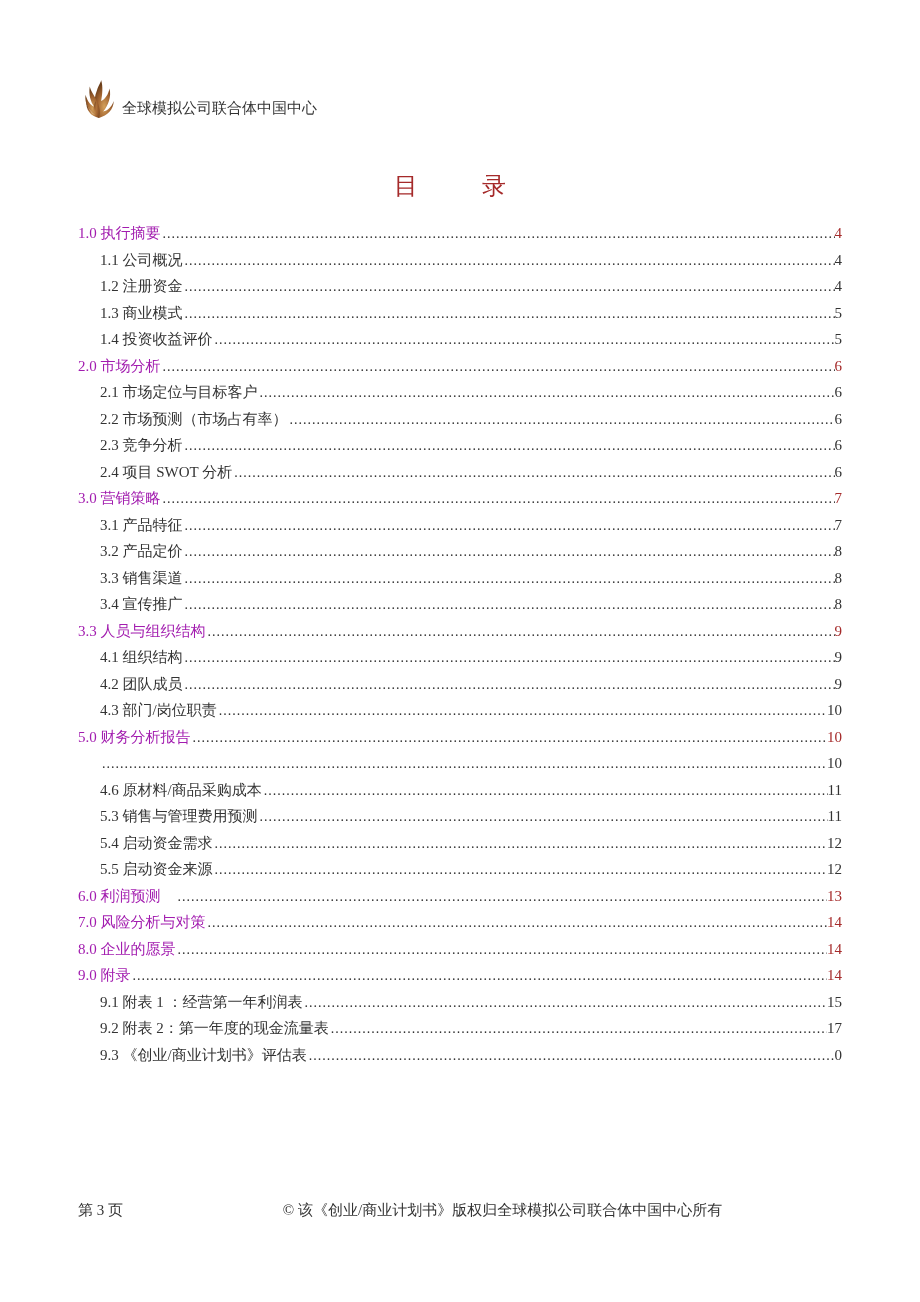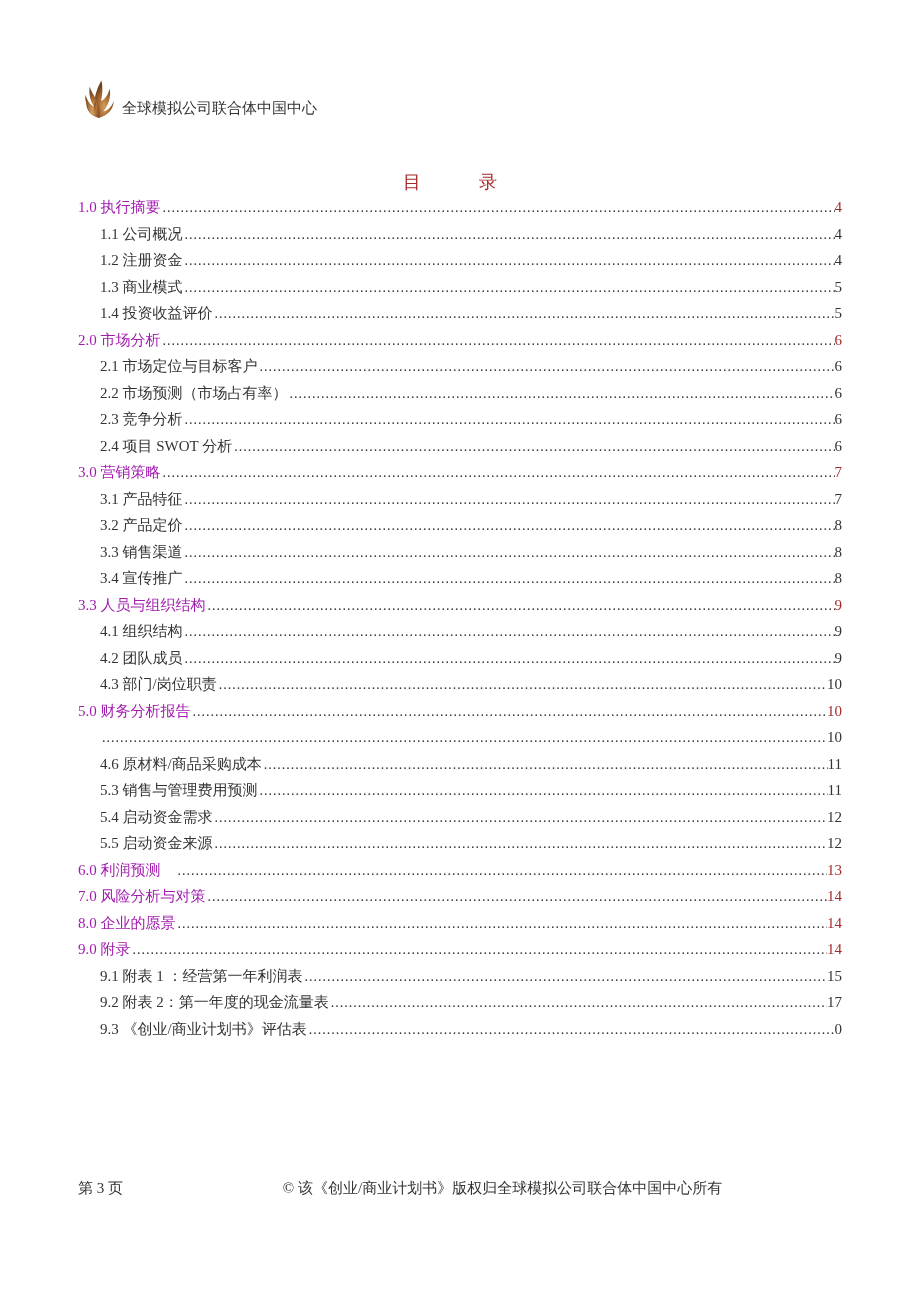--- a/index.html
+++ b/index.html
@@ -26,24 +26,25 @@
       margin-right: 2px;
     }
     .header-text {
       font-size: 15px;
       color: #333;
       padding-bottom: 2px;
       margin-top: 44px;
     }
     .title {
       text-align: center;
-      font-size: 18px;
+      font-size: 24px;
       color: #a52a2a;
       font-weight: normal;
       letter-spacing: 20px;
+      margin-bottom: 18px;
       font-family: Liberation Sans, sans-serif;
     }
     .toc {
       font-size: 15px;
       line-height: 1.75;
     }
     .toc-row {
       display: flex;
       align-items: baseline;
       white-space: nowrap;
@@ -74,21 +75,21 @@
     }
     .toc-page {
       color: #333;
       flex-shrink: 0;
     }
     .toc-page.section {
       color: #a52a2a;
     }
     .footer {
       position: absolute;
-      bottom: 104px;
+      bottom: 82px;
       left: 78px;
       right: 78px;
       display: flex;
       align-items: center;
       font-size: 15px;
       color: #333;
     }
     .footer-page {
       flex-shrink: 0;
     }

